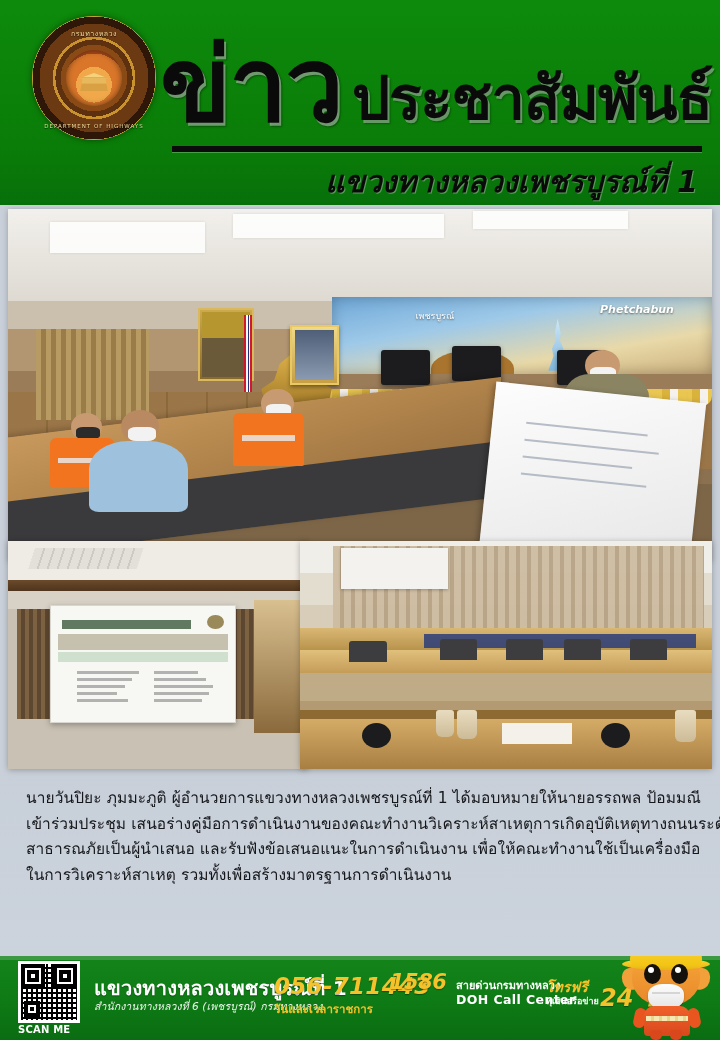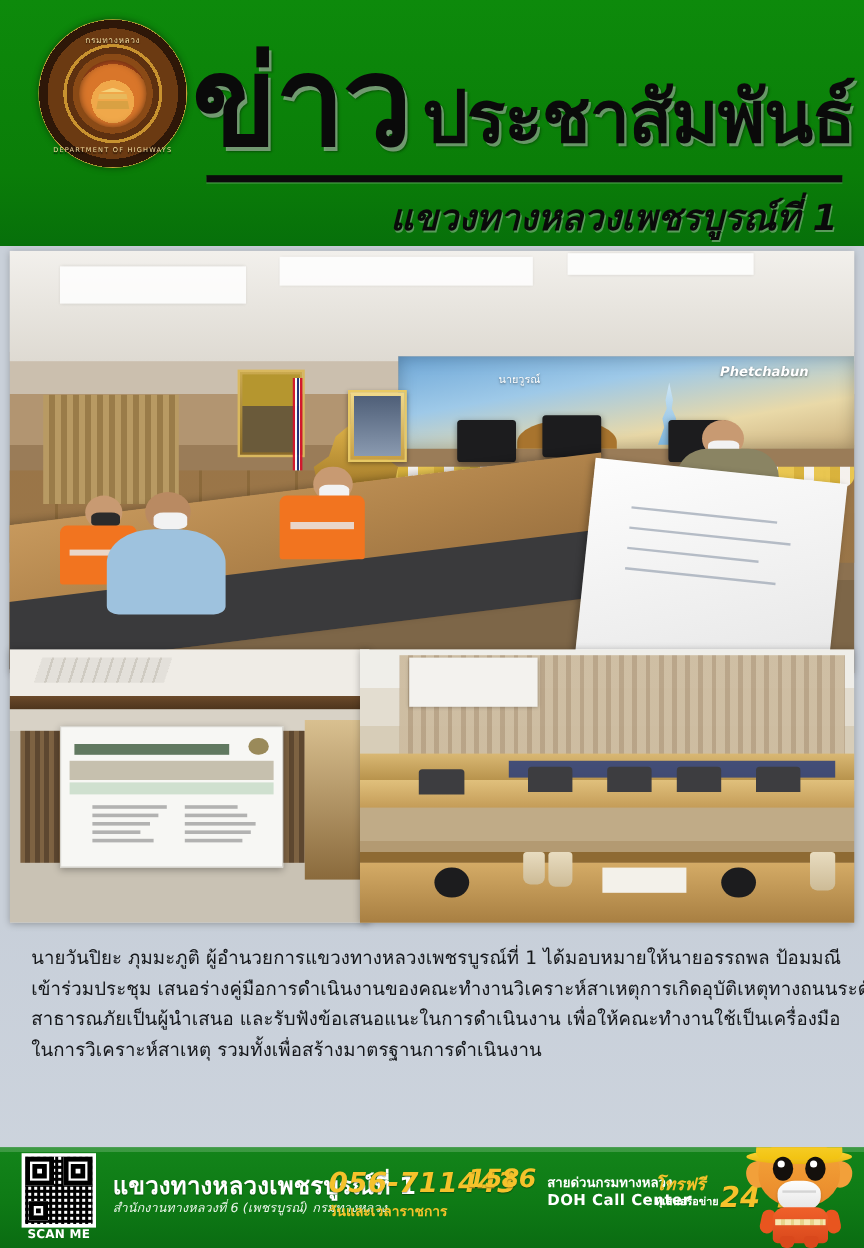--- a/index.html
+++ b/index.html
@@ -287,21 +287,21 @@
     border:4px solid #000; background:#fff;
   }
   .qr-grid::before{ left:0; top:0; box-shadow:inset 0 0 0 2px #fff, inset 0 0 0 6px #000; }
   .qr-grid::after{ right:0; top:0; box-shadow:inset 0 0 0 2px #fff, inset 0 0 0 6px #000; }
   .qr-corner-bl{
     position:absolute; left:3px; bottom:3px; width:16px; height:16px;
     border:4px solid #000; background:#fff;
     box-shadow:inset 0 0 0 2px #fff, inset 0 0 0 6px #000;
   }
   .scan-me{
-    position:absolute; left:18px; top:68px; width:62px; text-align:center;
+    position:absolute; left:18px; top:68px; width:62px; 
     color:#fff; font-size:10px; font-weight:bold; letter-spacing:.2px;
   }
   .f-office{
     position:absolute; left:94px; top:16px;
     color:#fff; font-size:20px; font-weight:bold; letter-spacing:.2px;
     text-shadow:0 1px 1px rgba(0,0,0,.35);
   }
   .f-office-sub{
     position:absolute; left:94px; top:42px;
     color:#eaf5ea; font-size:10.5px; font-style:italic; font-weight:normal;
@@ -421,21 +421,21 @@
 
     <div class="photo photo-main">
       <div class="room">
         <div class="ceiling">
           <div class="panel" style="left:6%;top:14%;width:22%;height:34%;"></div>
           <div class="panel" style="left:32%;top:6%;width:30%;height:26%;"></div>
           <div class="panel" style="left:66%;top:2%;width:22%;height:20%;"></div>
         </div>
 
         <div class="backdrop">
-          <div class="bd-text">นายวูรณ์</div>
+          <div class="bd-text">เพชรบูรณ์</div>
           <div class="bd-text2">Phetchabun</div>
           <div class="hill"></div>
           <div class="pagoda"></div>
         </div>
 
         <div class="wall-wood"></div>
         <div class="gold-drape"></div>
         <div class="curtain"></div>
 
         <div class="royal-photo">

